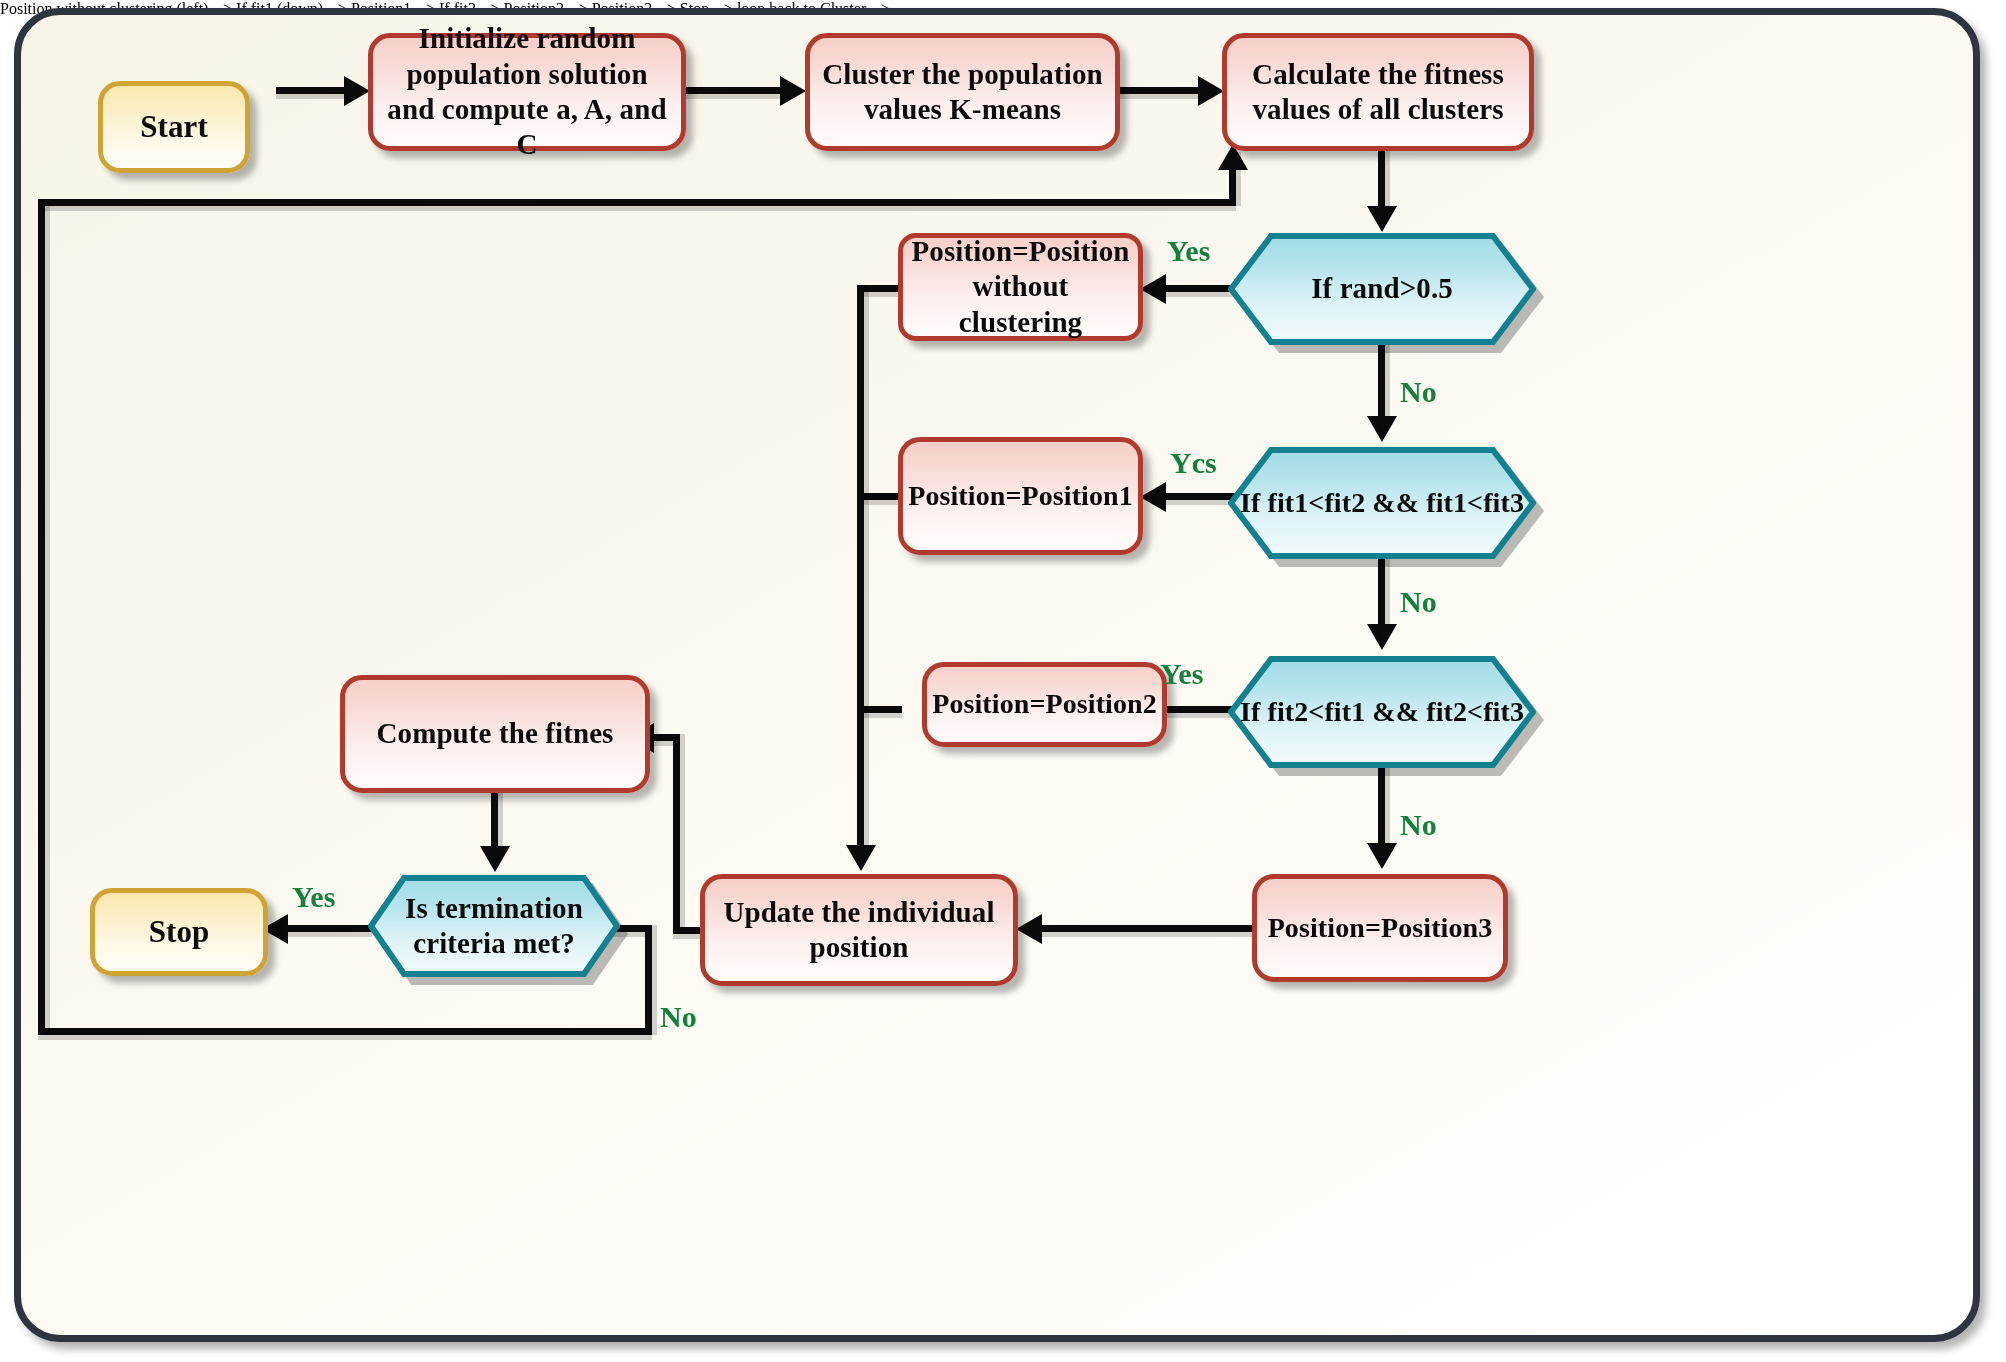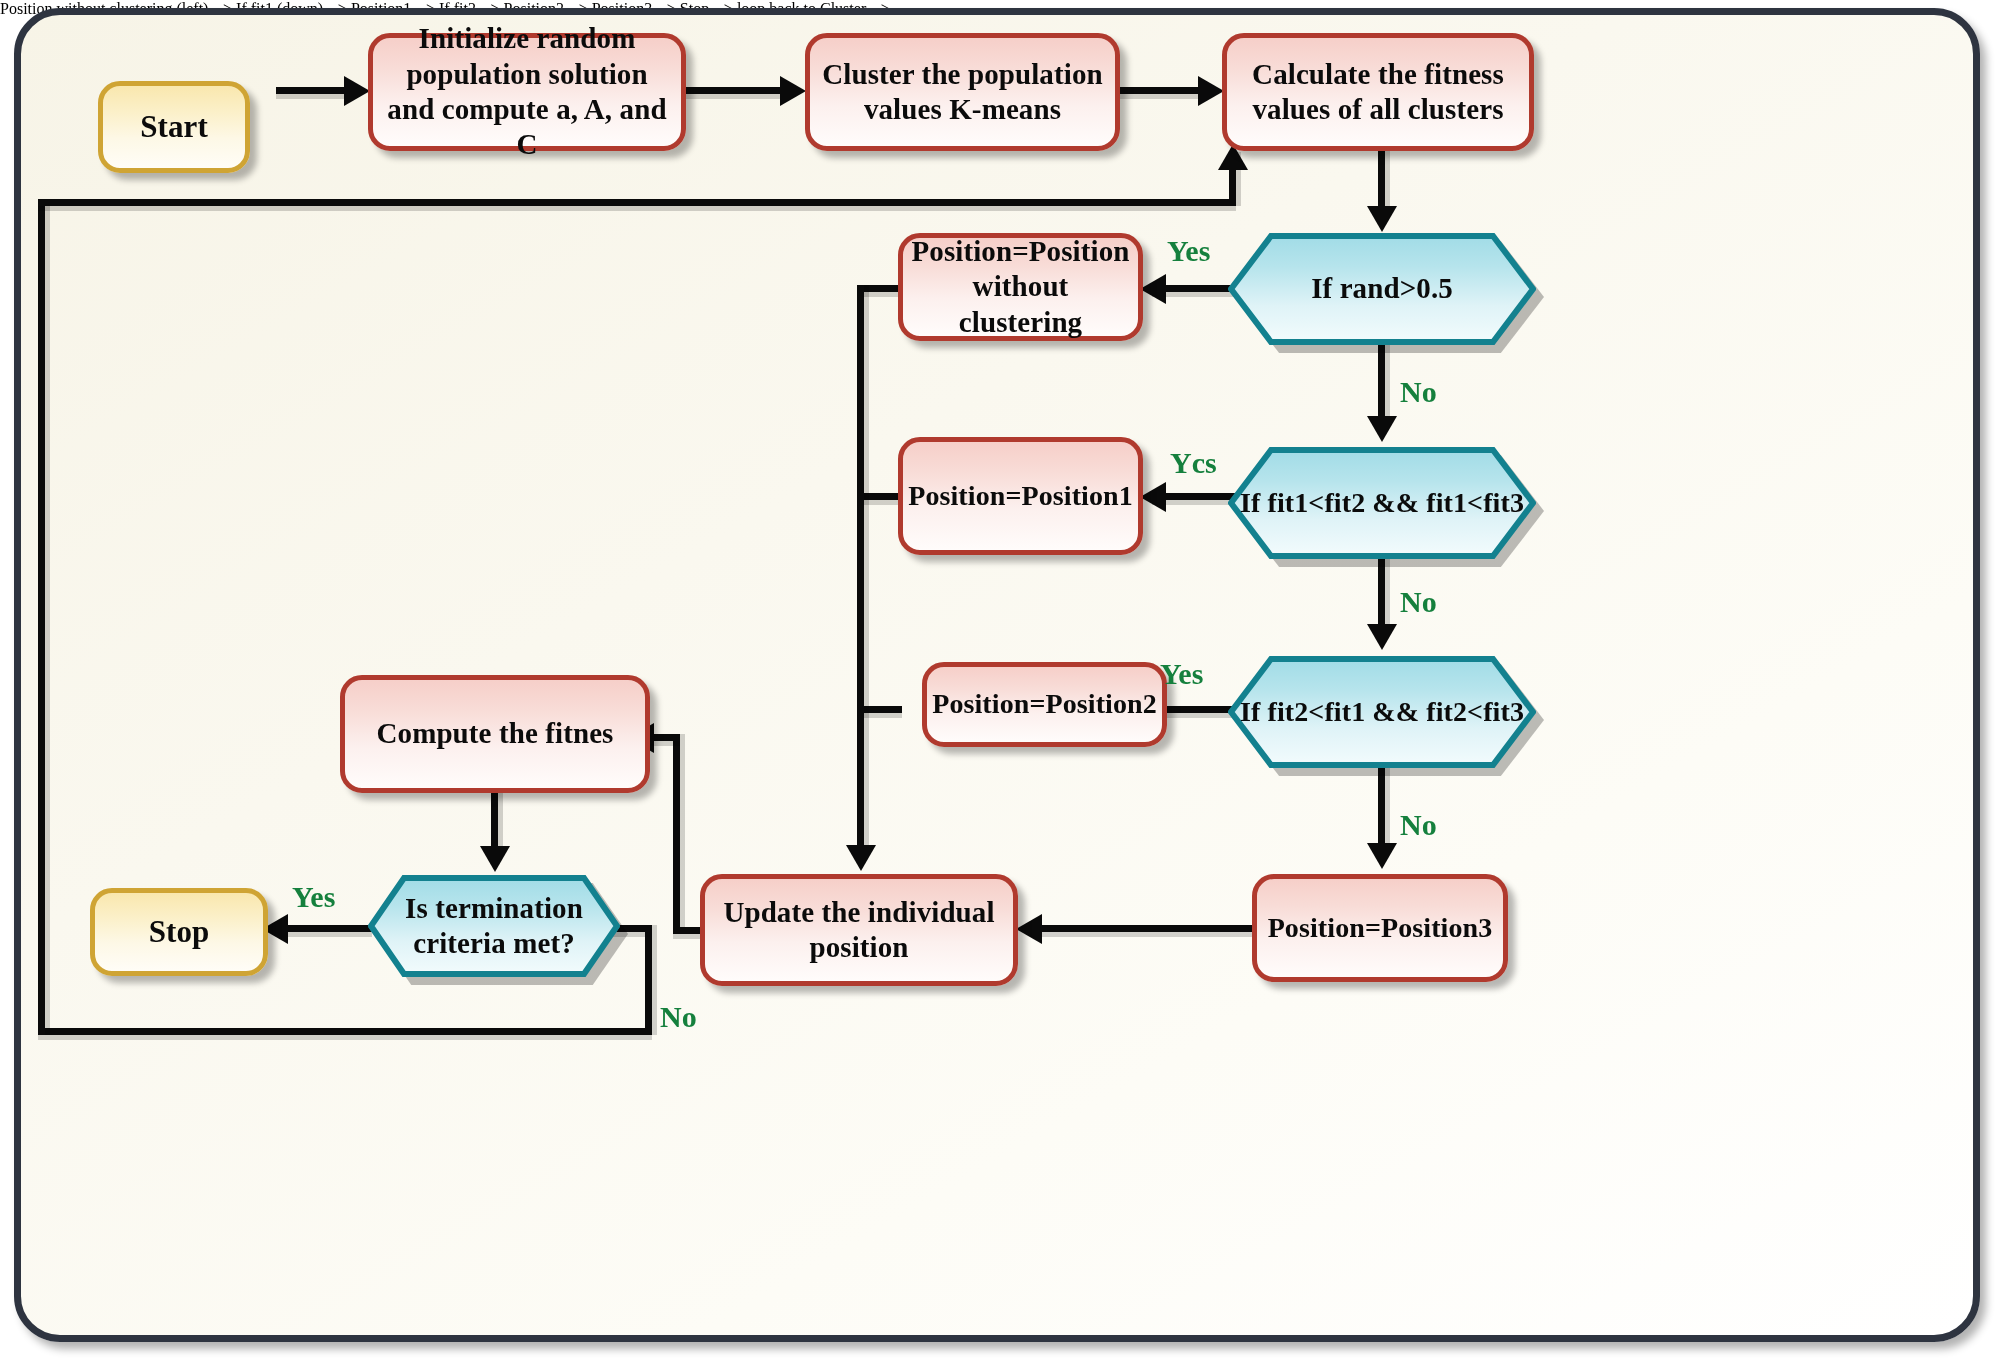--- a/index.html
+++ b/index.html
@@ -144,21 +144,21 @@
   <div class="node hex" style="left:368px;top:875px;width:252px;height:102px;font-size:29px;">
     <div class="hexshadow"></div>
     <div class="hexbg"></div>
     <svg class="hexline" viewBox="0 0 252 102" preserveAspectRatio="none">
       <polygon points="36,3 216,3 249,51 216,99 36,99 3,51" fill="none" stroke="#13818f" stroke-width="6"></polygon>
     </svg>
     <span class="hexlabel">Is termination criteria met?</span>
   </div>
 
   
-  <div class="node proc" style="left:898px;top:233px;width:245px;height:108px;font-size:29px;padding:0 8px;">
+  <div class="node proc" style="left:898px;top:233px;width:245px;height:108px;font-size:29px;padding:0 8px;border-radius:18px;">
     <span>Position=Position without clustering</span>
   </div>
 
   <div class="node proc" style="left:898px;top:437px;width:245px;height:118px;font-size:28px;padding:0 6px;">
     <span>Position=Position1</span>
   </div>
 
   <div class="node proc" style="left:922px;top:650px;width:245px;height:85px;font-size:28px;padding:0 6px;margin-top:12px;">
     <span>Position=Position2</span>
   </div>

